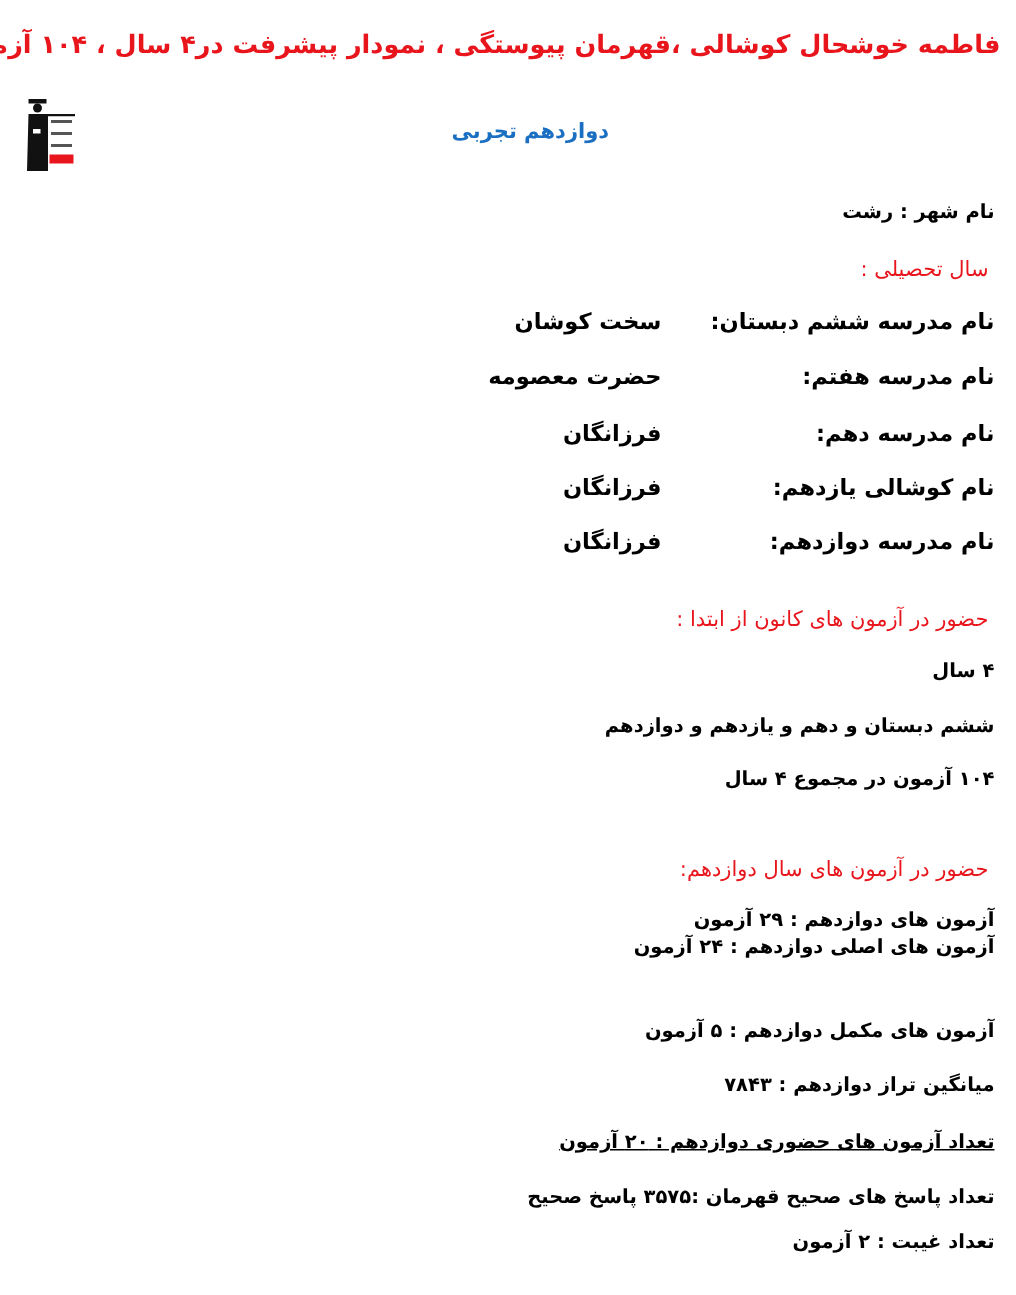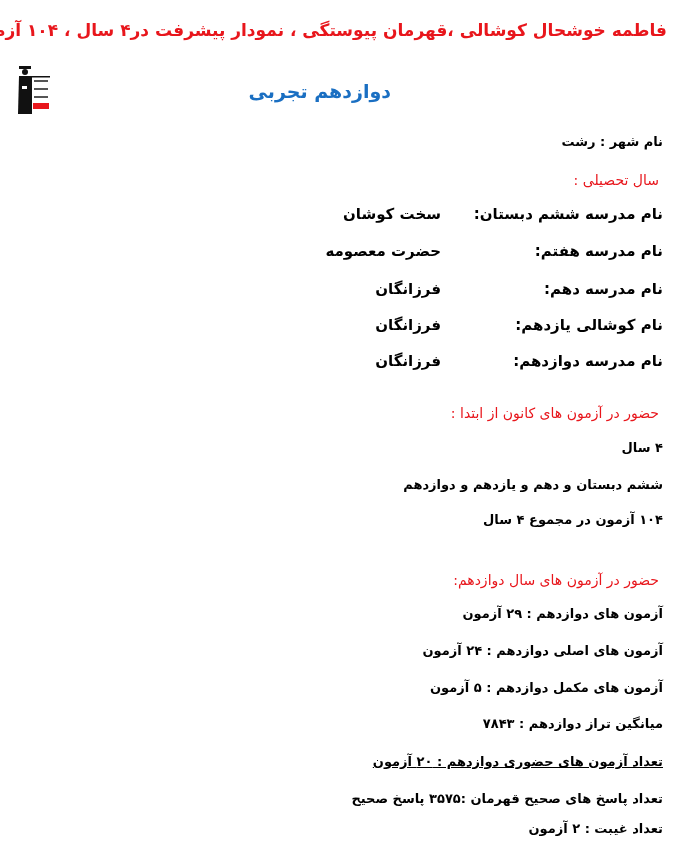--- a/index.html
+++ b/index.html
@@ -38,24 +38,24 @@
       position: absolute;
       right: 0;
       top: 4px;
       font-weight: bold;
       font-size: 26px;
       color: #1a6fc2;
       white-space: nowrap;
     }
     .grade-label {
       position: absolute;
-      right: 272px;
+      right: 257px;
       top: 14px;
       font-weight: bold;
-      font-size: 19px;
+      font-size: 14px;
       color: #1a6fc2;
       white-space: nowrap;
     }
     .logo {
       position: absolute;
       left: 2px;
       top: -2px;
       width: 36px;
       height: 54px;
     }
@@ -141,18 +141,18 @@
   <span class="v">فرزانگان</span>
 </div>
 
 <div class="red-label" style="top:405px;">حضور در آزمون های کانون از ابتدا :</div>
 <div class="line" style="top:440px;">۴ سال</div>
 <div class="line" style="top:477px;">ششم دبستان و دهم و یازدهم و دوازدهم</div>
 <div class="line" style="top:512px;">۱۰۴ آزمون در مجموع ۴ سال</div>
 
 <div class="red-label" style="top:572px;">حضور در آزمون های سال دوازدهم:</div>
 <div class="line" style="top:606px;">آزمون های دوازدهم : ۲۹ آزمون</div>
-<div class="line" style="top:643px;text-align:right;">آزمون های اصلی دوازدهم : ۲۴ آزمون</div>
+<div class="line" style="top:624px;text-align:right;">آزمون های اصلی دوازدهم : ۲۴ آزمون</div>
 <div class="line" style="top:680px;">آزمون های مکمل دوازدهم : ۵ آزمون</div>
 <div class="line" style="top:716px;">میانگین تراز دوازدهم : ۷۸۴۳</div>
 <div class="line" style="top:754px;text-decoration:underline;">تعداد آزمون های حضوری دوازدهم : ۲۰ آزمون</div>
 <div class="line" style="top:791px;">تعداد پاسخ های صحیح قهرمان :۳۵۷۵ پاسخ صحیح</div>
 <div class="line" style="top:821px;">تعداد غیبت : ۲ آزمون</div>
 
 </body></html>

